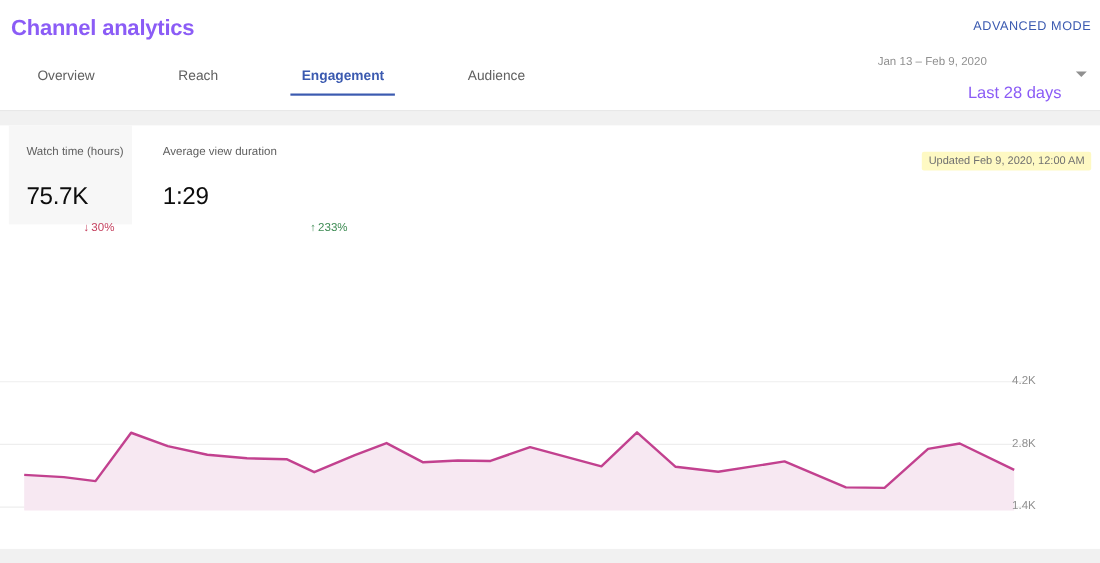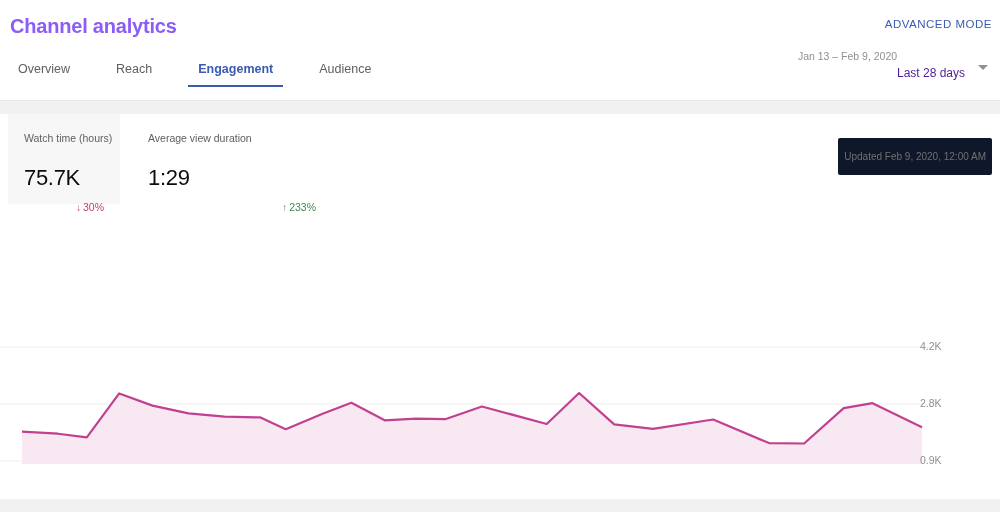--- a/index.html
+++ b/index.html
@@ -45,24 +45,25 @@
     top: 18px;
     font-size: 11.5px;
     font-weight: normal;
     letter-spacing: 0.5px;
     color: #3b5ab0;
     cursor: pointer;
     text-align: center;
   }
   .tabs {
     position: absolute;
-    left: 8px;
+    left: 24px;
     top: 62px;
     display: flex;
     align-items: flex-start;
+    gap: 30px;
   }
   .tab {
     font-size: 12.5px;
     color: #606060;
     padding: 0 10px 11px 10px;
     margin-right: 26px;
     cursor: pointer;
     position: relative;
     white-space: nowrap;
   }
@@ -86,24 +87,24 @@
     width: 260px;
     cursor: pointer;
   }
   .date-range {
     font-size: 10.5px;
     color: #909090;
     padding-right: 25px;
     text-align: center;
   }
   .date-preset {
-    font-size: 12px;
-    color: #4c1d95;
+    font-size: 15px;
+    color: #8b5cf6;
     padding-right: 25px;
-    margin-top: 4px;
+    margin-top: 14px;
   }
   .date-caret {
     position: absolute;
     right: 2px;
     top: 15px;
     width: 0; height: 0;
     border-left: 5px solid transparent;
     border-right: 5px solid transparent;
     border-top: 5px solid #909090;
   }
@@ -161,24 +162,24 @@
     font-size: 10px;
     margin-right: 2px;
   }
   .delta-down { color: #c5415f; }
   .delta-up { color: #3d8b53; }
 
   .updated-badge {
     position: absolute;
     right: 8px;
     top: 24px;
-    background: #0f172a;
+    background: #fef9c3;
     color: #707070;
     font-size: 10px;
-    padding: 13px 6px;
+    padding: 3px 6px;
     border-radius: 2px;
     white-space: nowrap;
   }
 
   
   .chart-wrap {
     position: absolute;
     left: 0;
     top: 105px;
     width: 1000px;
@@ -256,21 +257,21 @@
           <line x1="0" x2="930" y1="128" y2="128" stroke="#eeeeee" stroke-width="1"></line>
           <line x1="0" x2="930" y1="185" y2="185" stroke="#eeeeee" stroke-width="1"></line>
           <line x1="0" x2="930" y1="242" y2="242" stroke="#eeeeee" stroke-width="1"></line>
           <line x1="0" x2="930" y1="299" y2="299" stroke="#e5e5e5" stroke-width="1"></line>
           <path d="M 22 212.68571428571428 L 58 214.72142857142856 L 86.80000000000001 218.3857142857143 L 119.20000000000002 174.4142857142857 L 152.5 186.62857142857143 L 188.5 194.3642857142857 L 224.5 197.62142857142857 L 260.5 198.43571428571428 L 285.7 210.24285714285713 L 322.59999999999997 194.77142857142854 L 351.4 183.7785714285714 L 384.7 201.28571428571428 L 416.19999999999993 199.65714285714284 L 445.90000000000003 200.0642857142857 L 481.90000000000003 187.44285714285712 L 546.6999999999999 204.95 L 579.1 174.00714285714287 L 614.1999999999999 205.35714285714283 L 652.9 209.8357142857143 L 713.2 200.4714285714286 L 769 224.0857142857143 L 804.1000000000001 224.49285714285713 L 843.6999999999999 189.07142857142856 L 872.5 184.1857142857143 L 922 208.20714285714286 L 922 299 L 22 299 Z" fill="#f7e8f2"></path>
           <path d="M 22 212.68571428571428 L 58 214.72142857142856 L 86.80000000000001 218.3857142857143 L 119.20000000000002 174.4142857142857 L 152.5 186.62857142857143 L 188.5 194.3642857142857 L 224.5 197.62142857142857 L 260.5 198.43571428571428 L 285.7 210.24285714285713 L 322.59999999999997 194.77142857142854 L 351.4 183.7785714285714 L 384.7 201.28571428571428 L 416.19999999999993 199.65714285714284 L 445.90000000000003 200.0642857142857 L 481.90000000000003 187.44285714285712 L 546.6999999999999 204.95 L 579.1 174.00714285714287 L 614.1999999999999 205.35714285714283 L 652.9 209.8357142857143 L 713.2 200.4714285714286 L 769 224.0857142857143 L 804.1000000000001 224.49285714285713 L 843.6999999999999 189.07142857142856 L 872.5 184.1857142857143 L 922 208.20714285714286" fill="none" stroke="#c2418f" stroke-width="2.2" stroke-linejoin="round"></path>
         </svg>
       <div id="y-labels">
           <div class="y-label" style="top: 121px;">4.2K</div>
           <div class="y-label" style="top: 178px;">2.8K</div>
-          <div class="y-label" style="top: 235px;">0.9K</div>
+          <div class="y-label" style="top: 235px;">1.4K</div>
           <div class="y-label" style="top: 292px;">0.0</div>
         </div>
       <div id="x-labels"></div>
 
       <div id="markers"></div>
     </div>
 
   </div>
 
 </div>

